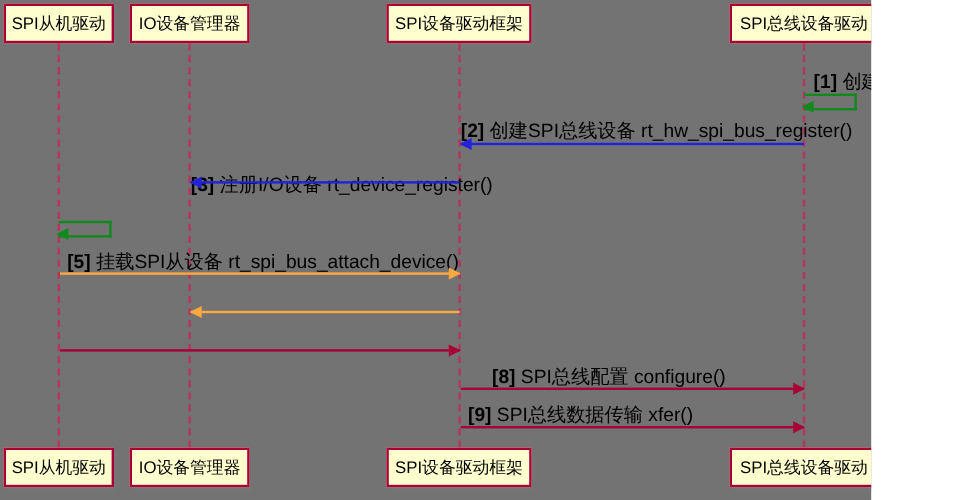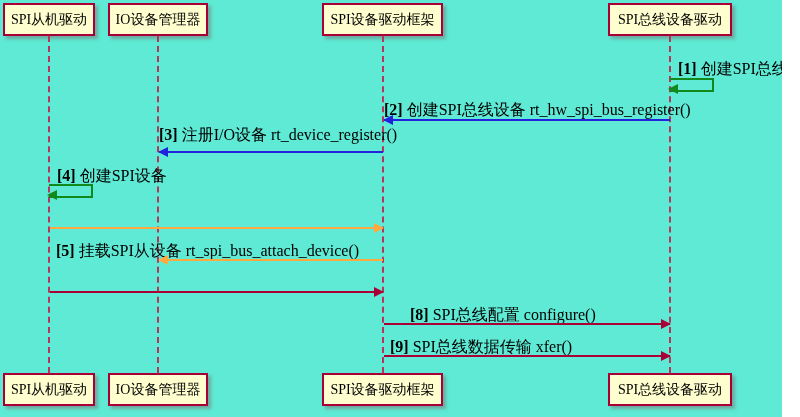--- a/index.html
+++ b/index.html
@@ -1,19 +1,19 @@
 <!DOCTYPE html>
 <html style="--participant_fill: #FEFECE; --participant_border: #A80036; --lifeline: #B4365C; --green: #12891C; --blue: #2222DD; --orange: #FFA93F; --crimson: #A80036;"><head>
 <meta charset="utf-8">
 <style>
   html, body { margin:0; padding:0; background:#ffffff; }
   .diagram {
-    position:relative; width:782px; height:417px; overflow:hidden;
-    background:#5eead4;
-    font-family:Liberation Serif, serif;
+    position:relative; width:726px; height:417px; overflow:hidden;
+    background:#737373;
+    font-family:Liberation Sans, sans-serif;
     color:#000;
   }
   
   .pbox {
     position:absolute; height:33px; box-sizing:border-box;
     background:var(--participant_fill); border:2px solid var(--participant_border);
     box-shadow:3px 3px 3px rgba(120,120,120,0.55);
     display:flex; align-items:center; justify-content:center;
     font-size:14px; white-space:nowrap;
   }
@@ -69,37 +69,33 @@
   </div>
 
   <div class="mlabel lab-r c-blue" style="left:384px; top:102px; width:280px;">
     <span class="num">[2]</span>
     <span>创建SPI总线设备 rt_hw_spi_bus_register()</span>
   </div>
   <div class="arrow c-blue" style="left:384px; top:119px; width:286px;">
     <span class="head head-l"></span>
   </div>
 
-  <div class="mlabel lab-r c-blue" style="left:159px; top:127px; width:220px;text-align:right;">
+  <div class="mlabel lab-r c-blue" style="left:159px; top:147px; width:220px;text-align:right;">
     <span class="num">[3]</span>
     <span>注册I/O设备 rt_device_register()</span>
   </div>
   <div class="arrow c-blue" style="left:159px; top:151px; width:224px;">
     <span class="head head-l"></span>
   </div>
 
-  <div class="mlabel c-green" style="left:57px; top:168px;">
-    <span class="num">[4]</span>
-    <span>创建SPI设备</span>
-  </div>
   <div class="selfloop c-green" style="left:49px; top:184px;">
     <span class="head head-l"></span>
   </div>
 
-  <div class="mlabel c-orange" style="left:56px; top:211px;margin-top:32px;">
+  <div class="mlabel c-orange" style="left:56px; top:211px;">
     <span class="num">[5]</span>
     <span>挂载SPI从设备 rt_spi_bus_attach_device()</span>
   </div>
   <div class="arrow c-orange" style="left:50px; top:227px; width:333px;">
     <span class="head head-r"></span>
   </div>
 
   <div class="arrow c-orange" style="left:159px; top:259px; width:224px;">
     <span class="head head-l"></span>
   </div>

